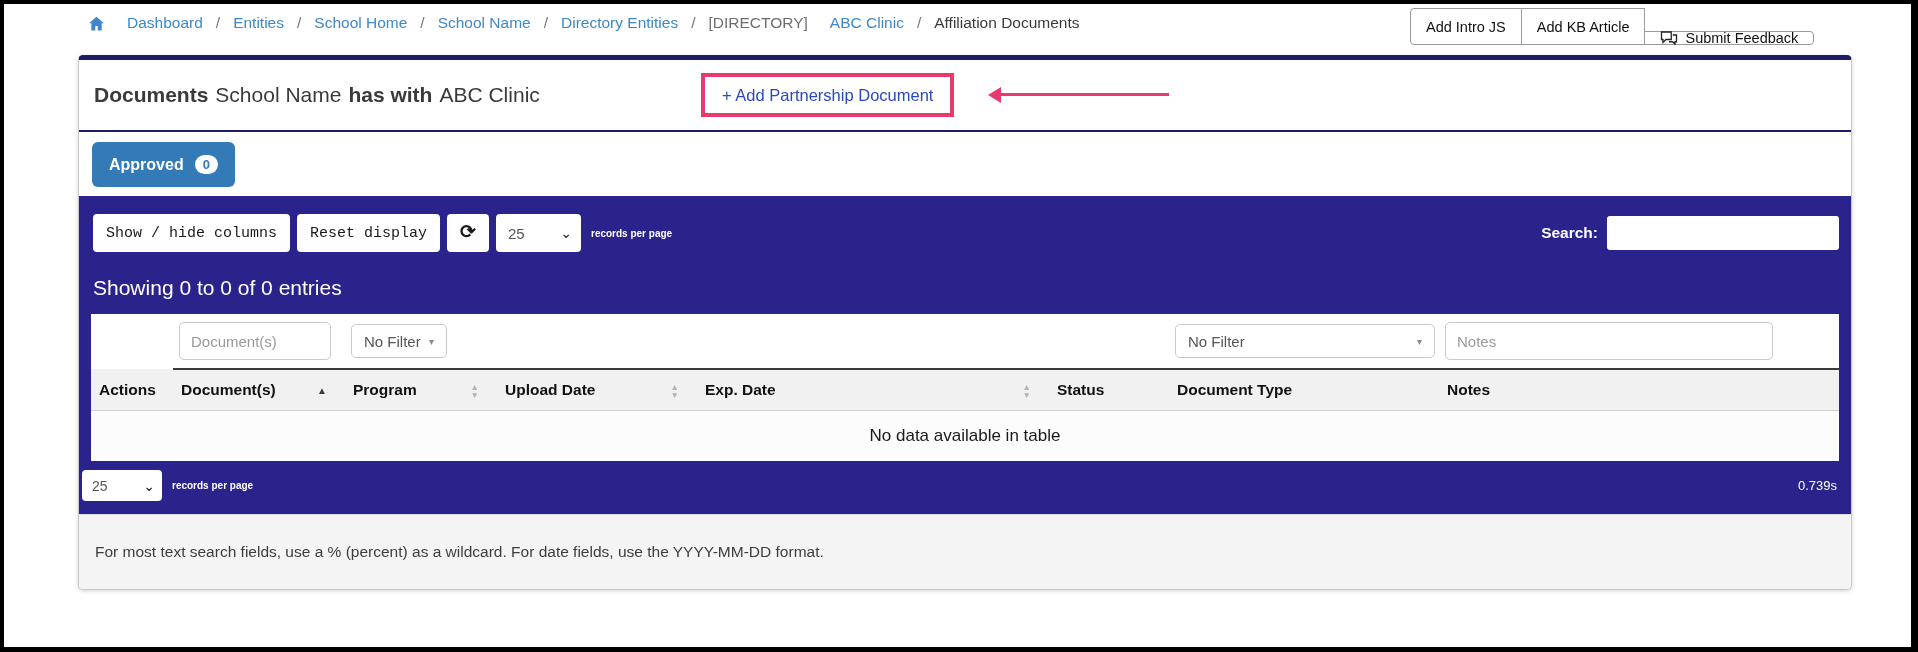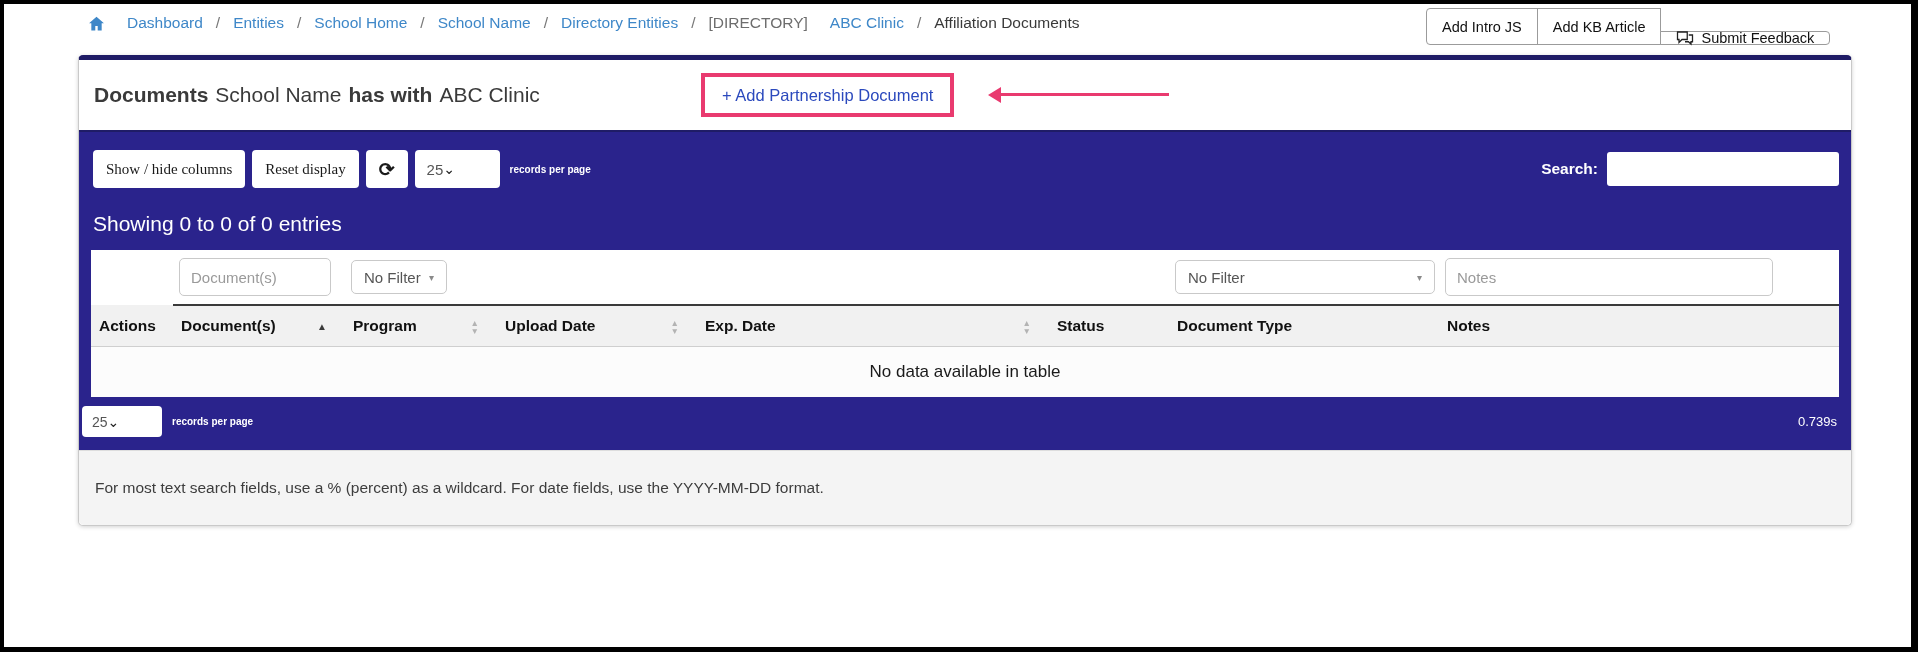--- a/index.html
+++ b/index.html
@@ -15,21 +15,21 @@
   .breadcrumb a { color:#3e87c8; text-decoration:none; display:inline-flex; align-items:center; gap:22px; }
   .crumb-sep { color:#777; }
   .crumb-current { color:#3a3a3a; }
   .crumb-tag { color:#6d6d6d; }
   .home-svg { width:17px; height:17px; fill:#3e87c8; display:block; }
 
   
   .hbtns { position:absolute; left:1410px; top:8px; display:flex; height:37px; }
   .hbtn { background:#fff; border:1px solid #9b9b9b; margin-left:-1px; padding:0 15px;
           display:flex; align-items:center; gap:7px; font-size:14.5px; color:#111; cursor:pointer; white-space:nowrap; }
-  .hbtn:first-child { border-radius:4px 0 0 4px; margin-left:16px; }
+  .hbtn:first-child { border-radius:4px 0 0 4px; margin-left:0; }
   .hbtn:last-child { border-radius:0 4px 4px 0;margin-top:23px; }
   .chat-svg { width:18px; height:16px; stroke:#222; fill:none; stroke-width:1.7; }
 
   
   .panel { position:absolute; left:78px; top:55px; width:1774px; background:#fff;
            border:1px solid #c9c9c9; border-top:5px solid #1f1c66; border-radius:5px;
            box-shadow:0 1px 4px rgba(0,0,0,.18); }
   .panel-header { position:relative; height:72px; border-bottom:2px solid #1f1c66;
                   display:flex; align-items:center; padding-left:15px; font-size:21px; color:#3a3a3a; }
   .t-bold { font-weight:700; margin-right:7px; }
@@ -44,24 +44,24 @@
   
   .tab-row { padding:10px 0 9px 13px; background:#fff; }
   .approved { display:inline-flex; align-items:center; gap:11px; background:#337ab7; color:#fff;
               font-weight:700; font-size:16px; padding:13px 17px; border-radius:6px; cursor:pointer; border:none; }
   .badge { background:#fff; color:#337ab7; font-size:13px; font-weight:700; border-radius:11px; padding:2px 8px; }
 
   
   .navy { background:#2A238C; padding-top:18px; }
   .toolbar { display:flex; align-items:center; margin:0 12px 0 14px; }
   .tbtn { height:38px; background:#fff; border:none; border-radius:4px; font-size:15px; color:#1a1a1a;
-          padding:0 13px; margin-right:7px; display:inline-flex; align-items:center; cursor:pointer; font-family:Liberation Serif, serif; }
+          padding:0 13px; margin-right:7px; display:inline-flex; align-items:center; cursor:pointer; font-family:Liberation Mono, monospace; }
   .refresh-glyph { font-size:19px; font-weight:700; line-height:1; }
   .fselect { height:38px; width:85px; background:#fff; border-radius:4px; display:inline-flex; align-items:center;
-             justify-content:flex-start; padding:0 9px 0 12px; color:#555; font-size:15px; margin-right:10px; cursor:pointer; }
+             justify-content:space-between; padding:0 9px 0 12px; color:#555; font-size:15px; margin-right:10px; cursor:pointer; }
   .sel-caret { color:#222; font-size:14px; line-height:1; }
   .records { color:#fff; font-weight:600; font-size:10px; }
   .spacer { flex:1; }
   .search-label { color:#fff; font-weight:600; font-size:15.5px; margin-right:9px; }
   .search-input { width:232px; height:34px; border:none; border-radius:3px; padding:0 8px; font-size:15px; font-family:inherit; }
   .showing { color:#fff; font-size:21px; margin:24px 14px 14px 14px; }
 
   
   .table-wrap { margin:0 12px; background:#fff; }
   table { width:100%; border-collapse:collapse; table-layout:fixed; }
@@ -141,20 +141,26 @@
     <span class="t-bold">Documents</span>
     <span class="t-reg">School Name</span>
     <span class="t-bold">has with</span>
     <span class="t-reg">ABC Clinic</span>
     <div class="annot-box">
       <a href="#" class="add-link">+ Add Partnership Document</a>
     </div>
     <div class="annot-arrow"></div>
   </div>
 
+  <div class="tab-row">
+    <button class="approved">
+      <span>Approved</span>
+      <span class="badge">0</span>
+    </button>
+  </div>
 
   <div class="navy">
 
     <div class="toolbar">
       <button class="tbtn">Show / hide columns</button>
       <button class="tbtn">Reset display</button>
       <button class="tbtn">
           <span class="refresh-glyph">⟳</span>
         </button>
       <div class="fselect">

